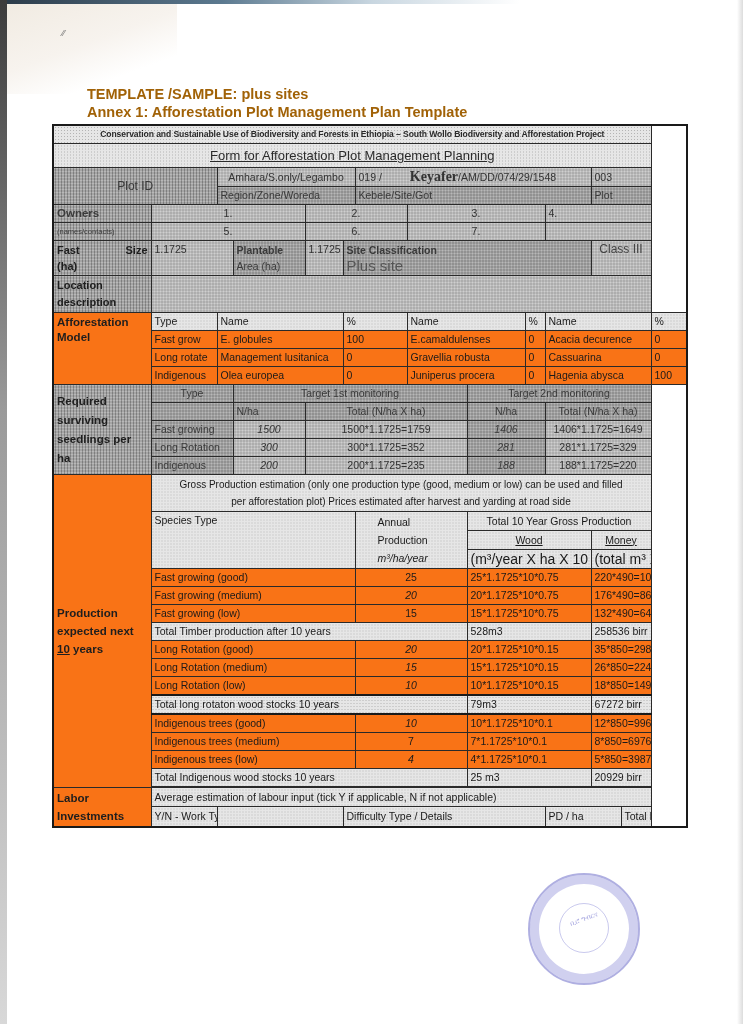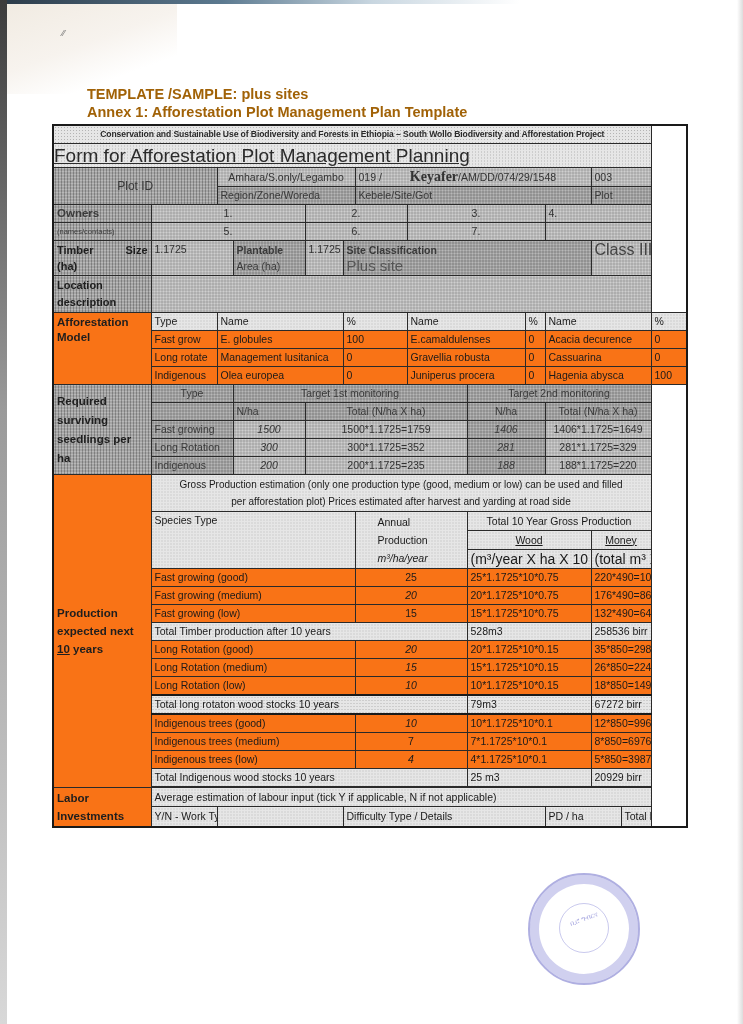--- a/index.html
+++ b/index.html
@@ -60,24 +60,24 @@
   .plain { background: #f97316; }
   .bold { font-weight: bold; }
   .center { text-align: center; }
   .italic { font-style: italic; }
   .u { text-decoration: underline; }
   .thick-top td { border-top: 2px solid #1a1a1a; }
   .small { font-size: 14px; }
   .tiny { font-size: 7.5px; }
   .label-cell { font-size: 11.5px; font-weight: bold; color: #1e1e1e; white-space: normal; line-height: 18px; }
   .project-line { font-size: 8.6px; font-weight: bold; text-align: center; letter-spacing: -0.1px; color: #2a2a2a; }
-  .form-title { font-size: 19px; text-align: left; padding: 4px 0 !important; }
+  .form-title { font-size: 13px; text-align: center; padding: 4px 0 !important; }
   .form-title span { text-decoration: underline; color: #2b2b2b; }
   .keyafter { font-family: "Liberation Serif", serif; font-weight: bold; font-size: 14px; padding-left: 28px; }
-  .class-text { font-size: 16px; color: #444; }
+  .class-text { font-size: 12px; color: #444; }
   .plus-site { font-size: 15px; color: #555; }
   .wrap { white-space: normal !important; }
 
   .stamp {
     position: absolute; left: 528px; top: 873px; width: 108px; height: 108px;
     border-radius: 50%;
     border: 2px solid rgba(110,110,200,0.55);
     box-shadow: inset 0 0 0 8px rgba(255,255,255,0), inset 0 0 0 9px rgba(120,120,210,0.35);
   }
   .stamp-inner {
@@ -151,21 +151,21 @@
     <td class="dark tiny">(names/contacts)</td>
     <td colspan="3" class="mid center">5.</td>
     <td colspan="3" class="mid center">6.</td>
     <td colspan="3" class="mid center">7.</td>
     <td colspan="3" class="mid"></td>
   </tr>
 
   <tr class="thick-top">
     <td class="dark bold label-cell" style="font-size:11px;line-height:16px;">
       <div style="display:flex;justify-content:space-between;">
-            <span>Timber</span>
+            <span>Fast</span>
             <span>Size</span>
           </div>
       <div>(ha)</div>
     </td>
     <td colspan="2" class="mid" style="vertical-align:top;">1.1725</td>
     <td class="dark bold wrap" style="vertical-align:top;line-height:16px;">
       <div>Plantable</div>
       <div style="font-weight:normal">Area (ha)</div>
     </td>
     <td class="mid" style="vertical-align:top;">1.1725</td>

